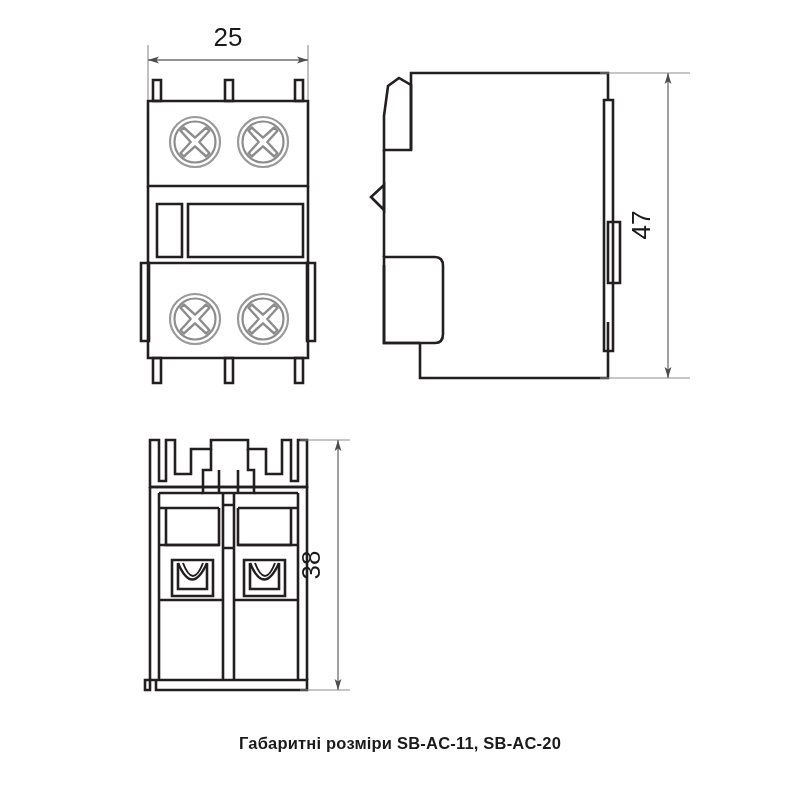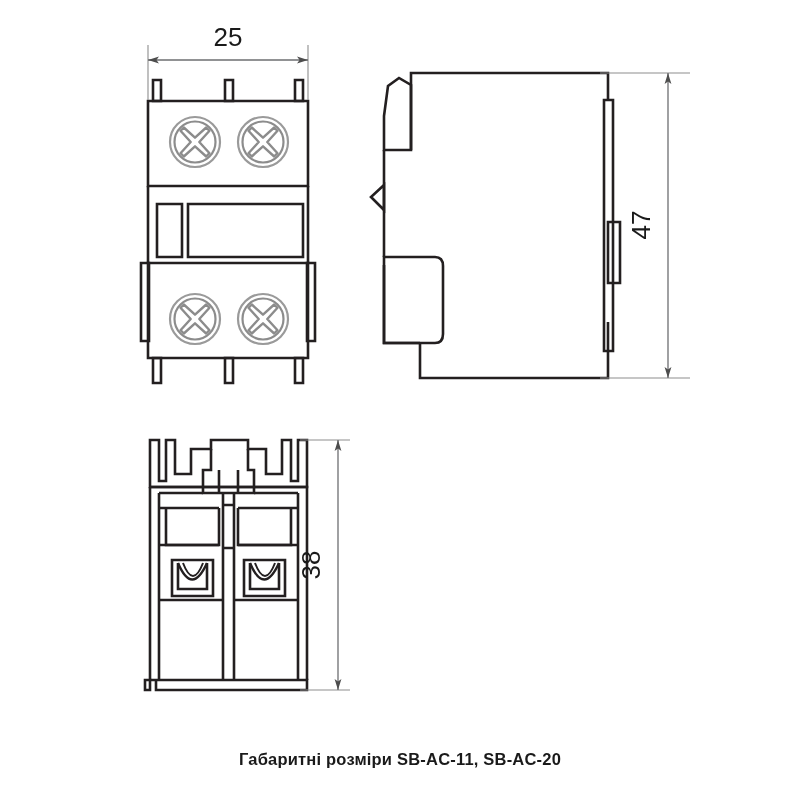--- a/index.html
+++ b/index.html
@@ -24,21 +24,20 @@
     position: absolute;
     left: 0;
     top: 734px;
     width: 800px;
     text-align: center;
     font-family: "Liberation Sans", sans-serif;
     font-size: 16.5px;
     font-weight: bold;
     color: #1a1a1a;
     letter-spacing: 0.2px;
-    margin-top: 16px;
   }
   svg text {
     font-family: "Liberation Sans", sans-serif;
     fill: #1a1a1a;
   }
 </style>
 </head>
 <body>
 
 <svg id="sheet" viewBox="0 0 800 800" xmlns="http://www.w3.org/2000/svg">

